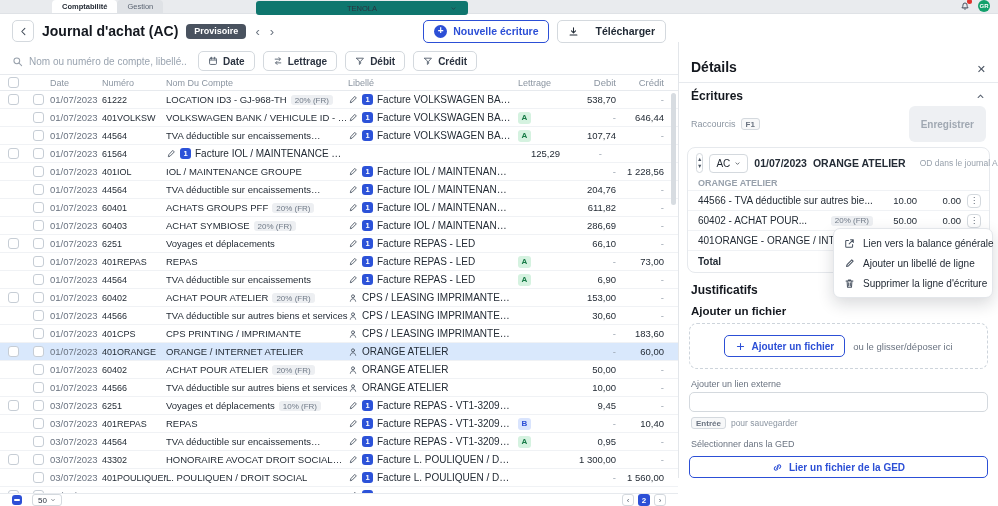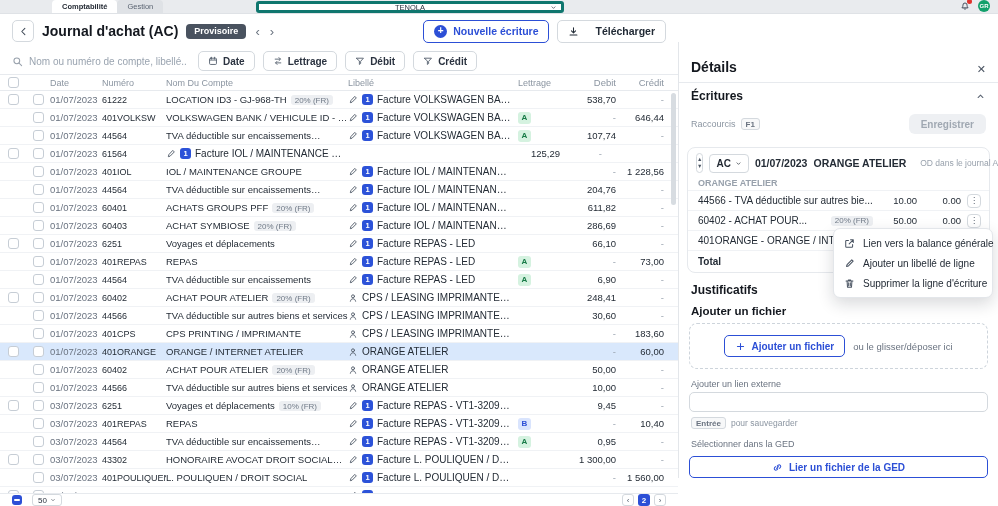--- a/index.html
+++ b/index.html
@@ -6,21 +6,21 @@
   html,body { width:998px; height:506px; overflow:hidden; }
   body { font-family:"Liberation Sans","DejaVu Sans",sans-serif; color:#242c36; background:#fff; font-size:10px; position:relative; }
   .ic { fill:none; stroke:currentColor; stroke-width:1.5; stroke-linecap:round; stroke-linejoin:round; width:11px; height:11px; flex:none; }
 
   
   .topstrip { height:14px; background:#e9ebee; border-bottom:1px solid #dfe2e6; display:flex; align-items:flex-end; position:relative; }
   .tabs { display:flex; margin-left:8px;padding-left:44px; }
   .tab { font-size:7.5px; padding:2px 10px 2px; color:#5a6472; border-radius:4px 4px 0 0; }
   .tab.active { background:#fff; color:#1f2630; font-weight:700; }
   .tab.inactive { background:#dfe2e6; }
-  .company { position:absolute; left:256px; top:1px; width:308px; height:12px; background:#fff; border:3px solid #0f766e; border-radius:3px; font-size:7.5px; display:flex; align-items:center; justify-content:center; color:#2b3340; }
+  .company { position:absolute; left:256px; top:1px; width:212px; height:12px; background:#fff; border:7px solid #0f766e; border-radius:3px; font-size:7.5px; display:flex; align-items:center; justify-content:center; color:#2b3340; }
   .company .ic { width:7px; height:7px; position:absolute; right:4px; }
   .top-right { margin-left:auto; display:flex; align-items:center; gap:8px; padding:0 8px 1px 0; }
   .bell-wrap { position:relative; color:#3c4654; display:flex; }
   .bell-wrap .ic { width:10px; height:10px; }
   .notif-dot { position:absolute; top:-2px; right:-2px; width:5px; height:5px; background:#e0332c; border-radius:50%; }
   .avatar { width:12px; height:12px; border-radius:50%; background:#12a06b; color:#fff; font-size:6px; font-weight:700; display:flex; align-items:center; justify-content:center; }
 
   .main-wrap { display:flex; height:492px;align-items:center; }
   .left { width:678px; display:flex; flex-direction:column; }
 
@@ -87,25 +87,25 @@
   .d-head { height:40px; display:flex; align-items:flex-end; justify-content:space-between; padding:0 12px 7px; }
   .d-title { font-size:14px; font-weight:700; color:#14181f; }
   .x-btn { color:#4a5462; font-size:11px; background:none; border:none; line-height:1; }
   .divider { border:none; border-top:1px solid #e7eaee; }
   .d-sec { display:flex; align-items:center; justify-content:space-between; padding:0 12px; height:26px; }
   .d-sec .t { font-size:12px; font-weight:700; color:#14181f; }
   .caret { color:#5a6472; background:none; border:none; display:flex; }
   .d-toolbar { display:flex; align-items:center; justify-content:space-between; padding:0 12px; height:30px; }
   .shortcut { display:flex; align-items:center; gap:5px; color:#8b95a1; font-size:9px; }
   .kbd { border:1px solid #d4d9de; border-radius:3px; padding:0.5px 4px; font-size:8px; color:#6a7380; background:#f7f8f9; font-weight:700; }
-  .btn-disabled { background:#eef0f3; color:#a0a8b2; border:none; border-radius:6px; height:20px; padding:3px 12px; font-size:10px; font-weight:600; }
+  .btn-disabled { background:#eef0f3; color:#a0a8b2; border:none; border-radius:6px; height:36px; padding:3px 12px; font-size:10px; font-weight:600; }
   .entry-card { margin:8px 8px 0; border:1px solid #e6e9ed; border-radius:8px; }
   .entry-head { display:flex; align-items:center; gap:6px; padding:0 8px; height:30px; }
   .stepper { width:15px; height:20px; border:1px solid #d4d9de; border-radius:4px; display:flex; flex-direction:column; align-items:center; justify-content:center; font-size:5.5px; color:#4a5462; line-height:1.2; background:#fff; }
-  .mini-select { display:flex; align-items:center; gap:4px; border:1px solid #d4d9de; border-radius:4px; height:19px; padding:4px 6px; font-size:10px; font-weight:700; background:#fff; color:#1f2630; }
+  .mini-select { display:flex; align-items:center; gap:4px; border:1px solid #d4d9de; border-radius:4px; height:19px; padding:4px 6px; font-size:10px; font-weight:400; background:#fff; color:#1f2630; }
   .mini-select .ic { width:7px; height:7px; }
   .entry-date { font-size:10.5px; font-weight:600; }
   .entry-label { margin-left:auto; font-size:10.5px; font-weight:700; white-space:nowrap; }
   .entry-meta { font-size:8.5px; color:#98a1ac; margin-left:8px; white-space:nowrap; }
   .icon-btn { width:17px; height:17px; border:1px solid #d4d9de; border-radius:4px; display:flex; align-items:center; justify-content:center; color:#4a5462; background:#fff; font-size:9px; flex:none; }
   .icon-btn.sm { width:14px; height:14px; font-size:8px; }
   .group-label { padding:0 10px 2px; font-size:9px; font-weight:700; color:#98a1ac; }
   .acct-line { display:flex; align-items:center; gap:6px; padding:0 8px 0 10px; height:20px; border-top:1px solid #f0f2f5; font-size:10px; }
   .acct-line .lbl { flex:1; overflow:hidden; white-space:nowrap; }
   .acct-line .amt { width:38px; text-align:right; font-size:9.5px; }
@@ -461,21 +461,21 @@
             <div class="c num">60402</div>
             <div class="c acc">ACHAT POUR ATELIER<span class="vat">20% (FR)</span></div>
             <div class="c lib">
               <svg class="ic rowicon" viewBox="0 0 16 16">
                 <circle cx="8" cy="5.3" r="2.4"></circle>
                 <path d="M3.8 13.2c.5-2.8 2.3-3.9 4.2-3.9s3.7 1.1 4.2 3.9"></path>
               </svg>
               <span class="libtxt">CPS / LEASING IMPRIMANTE ATELIER</span>
             </div>
             <div class="c let"></div>
-            <div class="c deb">248,41</div>
+            <div class="c deb">153,00</div>
             <div class="c cred"><span class="muted">-</span></div>
           </div>
           <div class="trow">
             <div class="c cb"></div>
             <div class="c cb">
               <span class="checkbox"></span>
             </div>
             <div class="c date">01/07/2023</div>
             <div class="c num">44566</div>
             <div class="c acc">TVA déductible sur autres biens et services</div>

